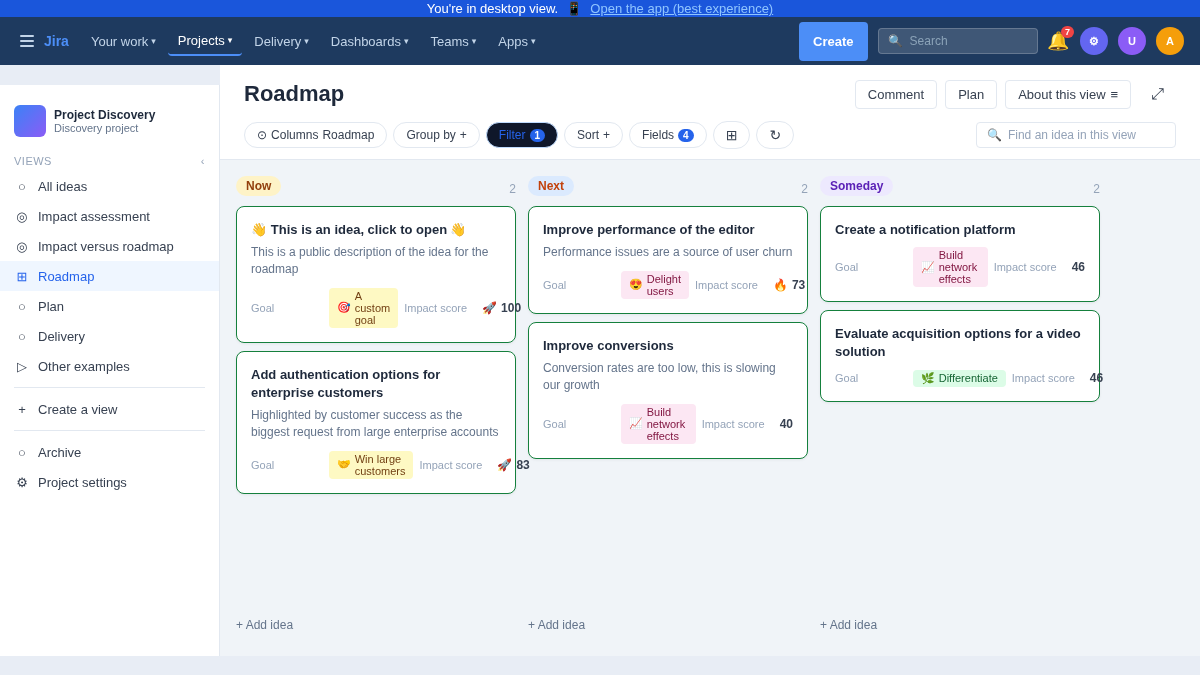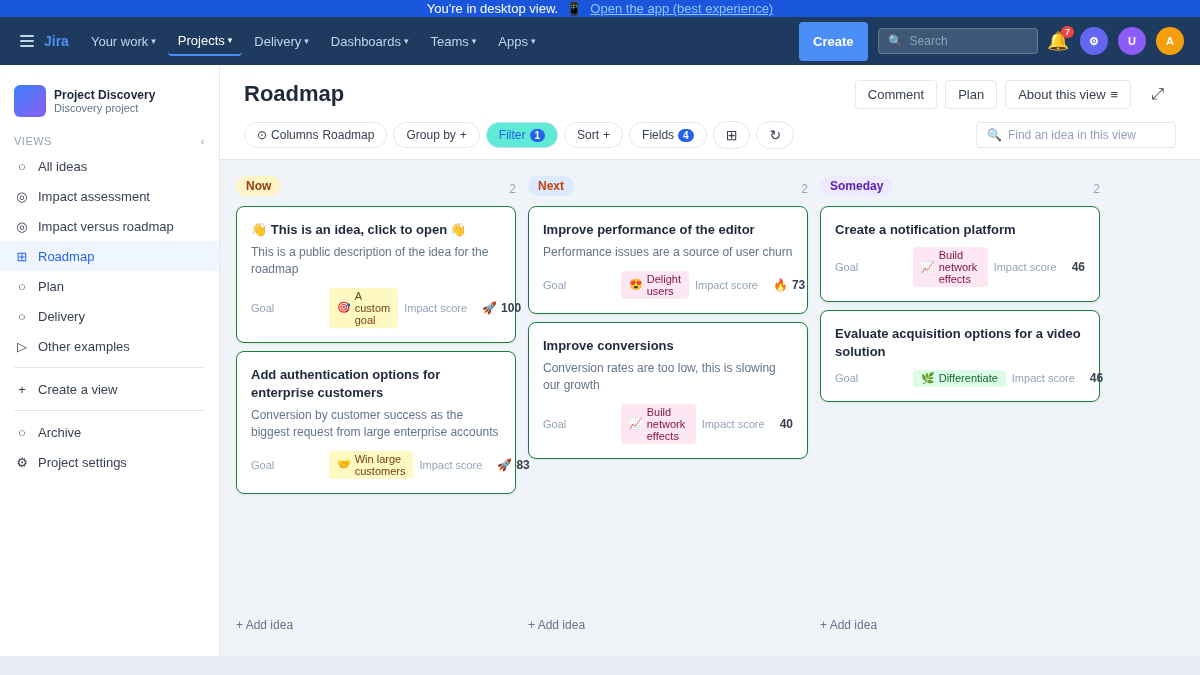--- a/index.html
+++ b/index.html
@@ -89,20 +89,21 @@
     }
 
     
     .sidebar {
       width: 220px;
       background: white;
       border-right: 1px solid #e2e8f0;
       padding: 12px 0;
       flex-shrink: 0;
       overflow-y: auto;
+      margin-top: 20px;
     }
     .project-header {
       display: flex;
       align-items: center;
       gap: 8px;
       padding: 8px 14px 12px;
     }
     .project-icon {
       width: 32px; height: 32px;
       background: linear-gradient(135deg, #3b82f6, #8b5cf6);
@@ -173,21 +174,21 @@
     .toolbar-btn {
       background: white;
       border: 1px solid #e2e8f0;
       border-radius: 20px;
       padding: 5px 12px;
       font-size: 12px;
       color: #374151;
       cursor: pointer;
       display: flex; align-items: center; gap: 4px;
     }
-    .toolbar-btn.with-badge { background: #5eead4; border-color: #bfdbfe; color: #2563eb; }
+    .toolbar-btn.with-badge { background: #0f172a; border-color: #bfdbfe; color: #2563eb; }
     .badge-num {
       background: #2563eb;
       color: white;
       border-radius: 10px;
       font-size: 10px;
       padding: 1px 5px;
       font-weight: bold;
     }
     .toolbar-search {
       margin-left: auto;
@@ -473,21 +474,21 @@
                 <span class="impact-score">
                   <span>🚀</span>
                   <span>100</span>
                 </span>
               </div>
             </div>
           </div>
 
           <div class="card">
             <div class="card-title">Add authentication options for enterprise customers</div>
-            <div class="card-desc">Conversion by customer success as the biggest request from large enterprise accounts</div>
+            <div class="card-desc">Highlighted by customer success as the biggest request from large enterprise accounts</div>
             <div class="card-meta">
               <div class="meta-row">
                 <span class="meta-label">Goal</span>
                 <span class="goal-tag goal-win">
                   <span>🤝</span>
                   <span>Win large customers</span>
                 </span>
               </div>
               <div class="meta-row">
                 <span class="meta-label">Impact score</span>

